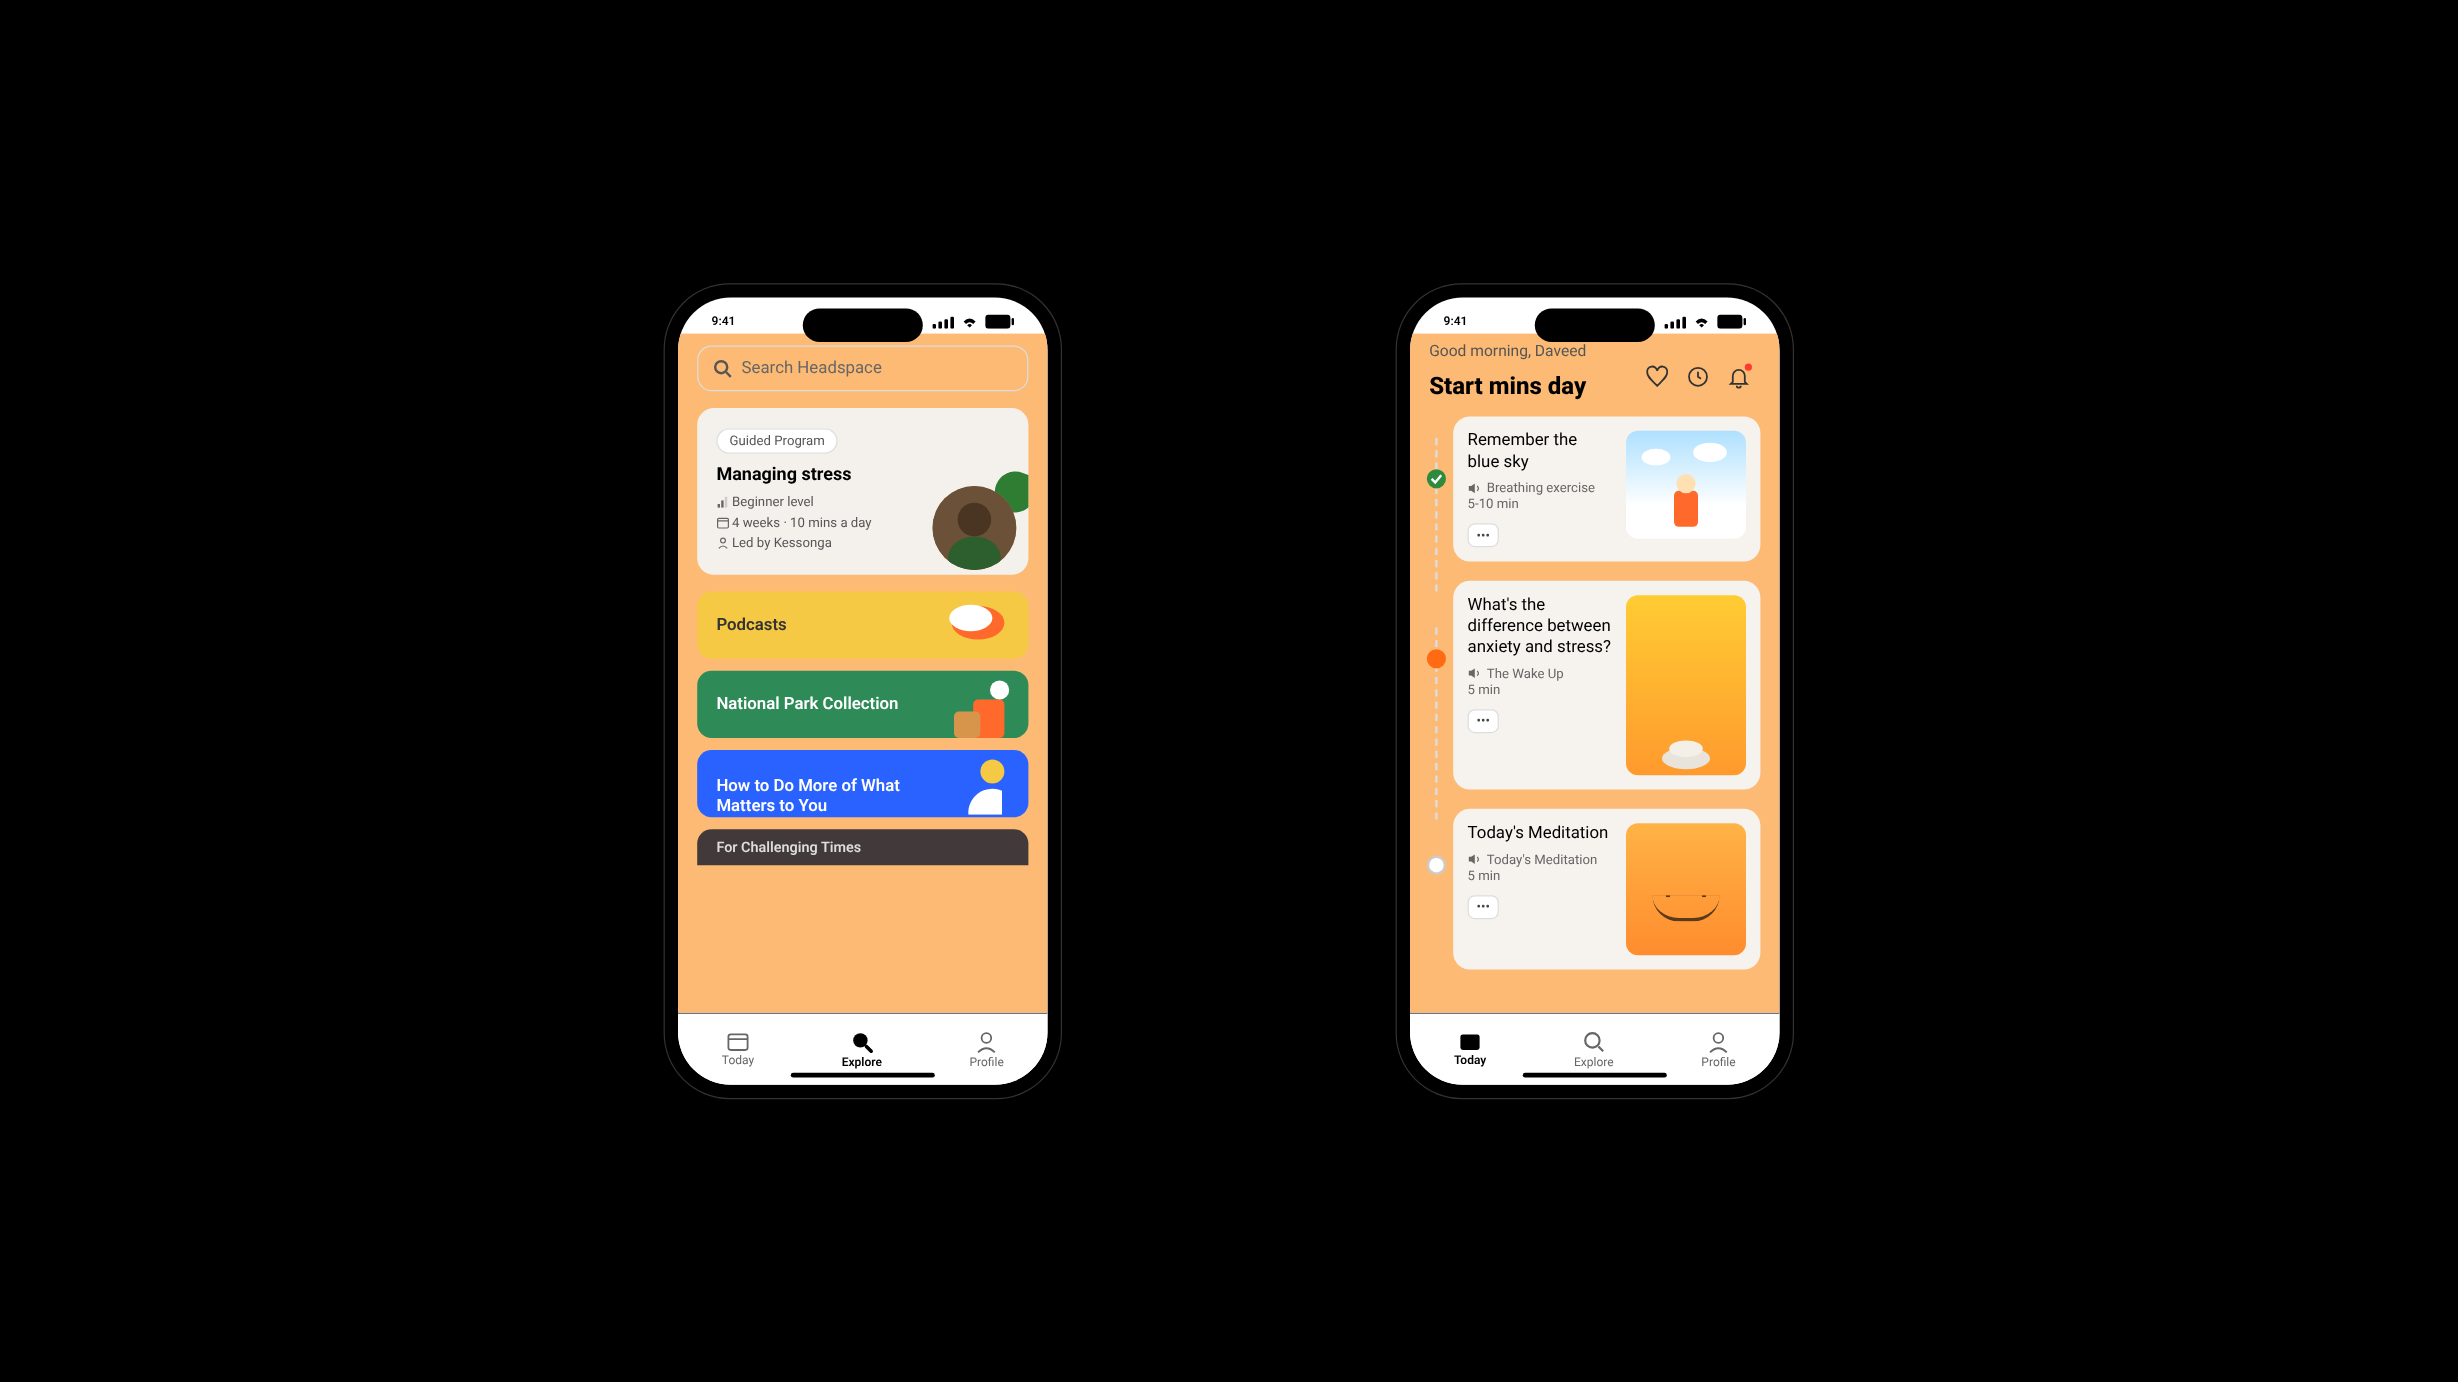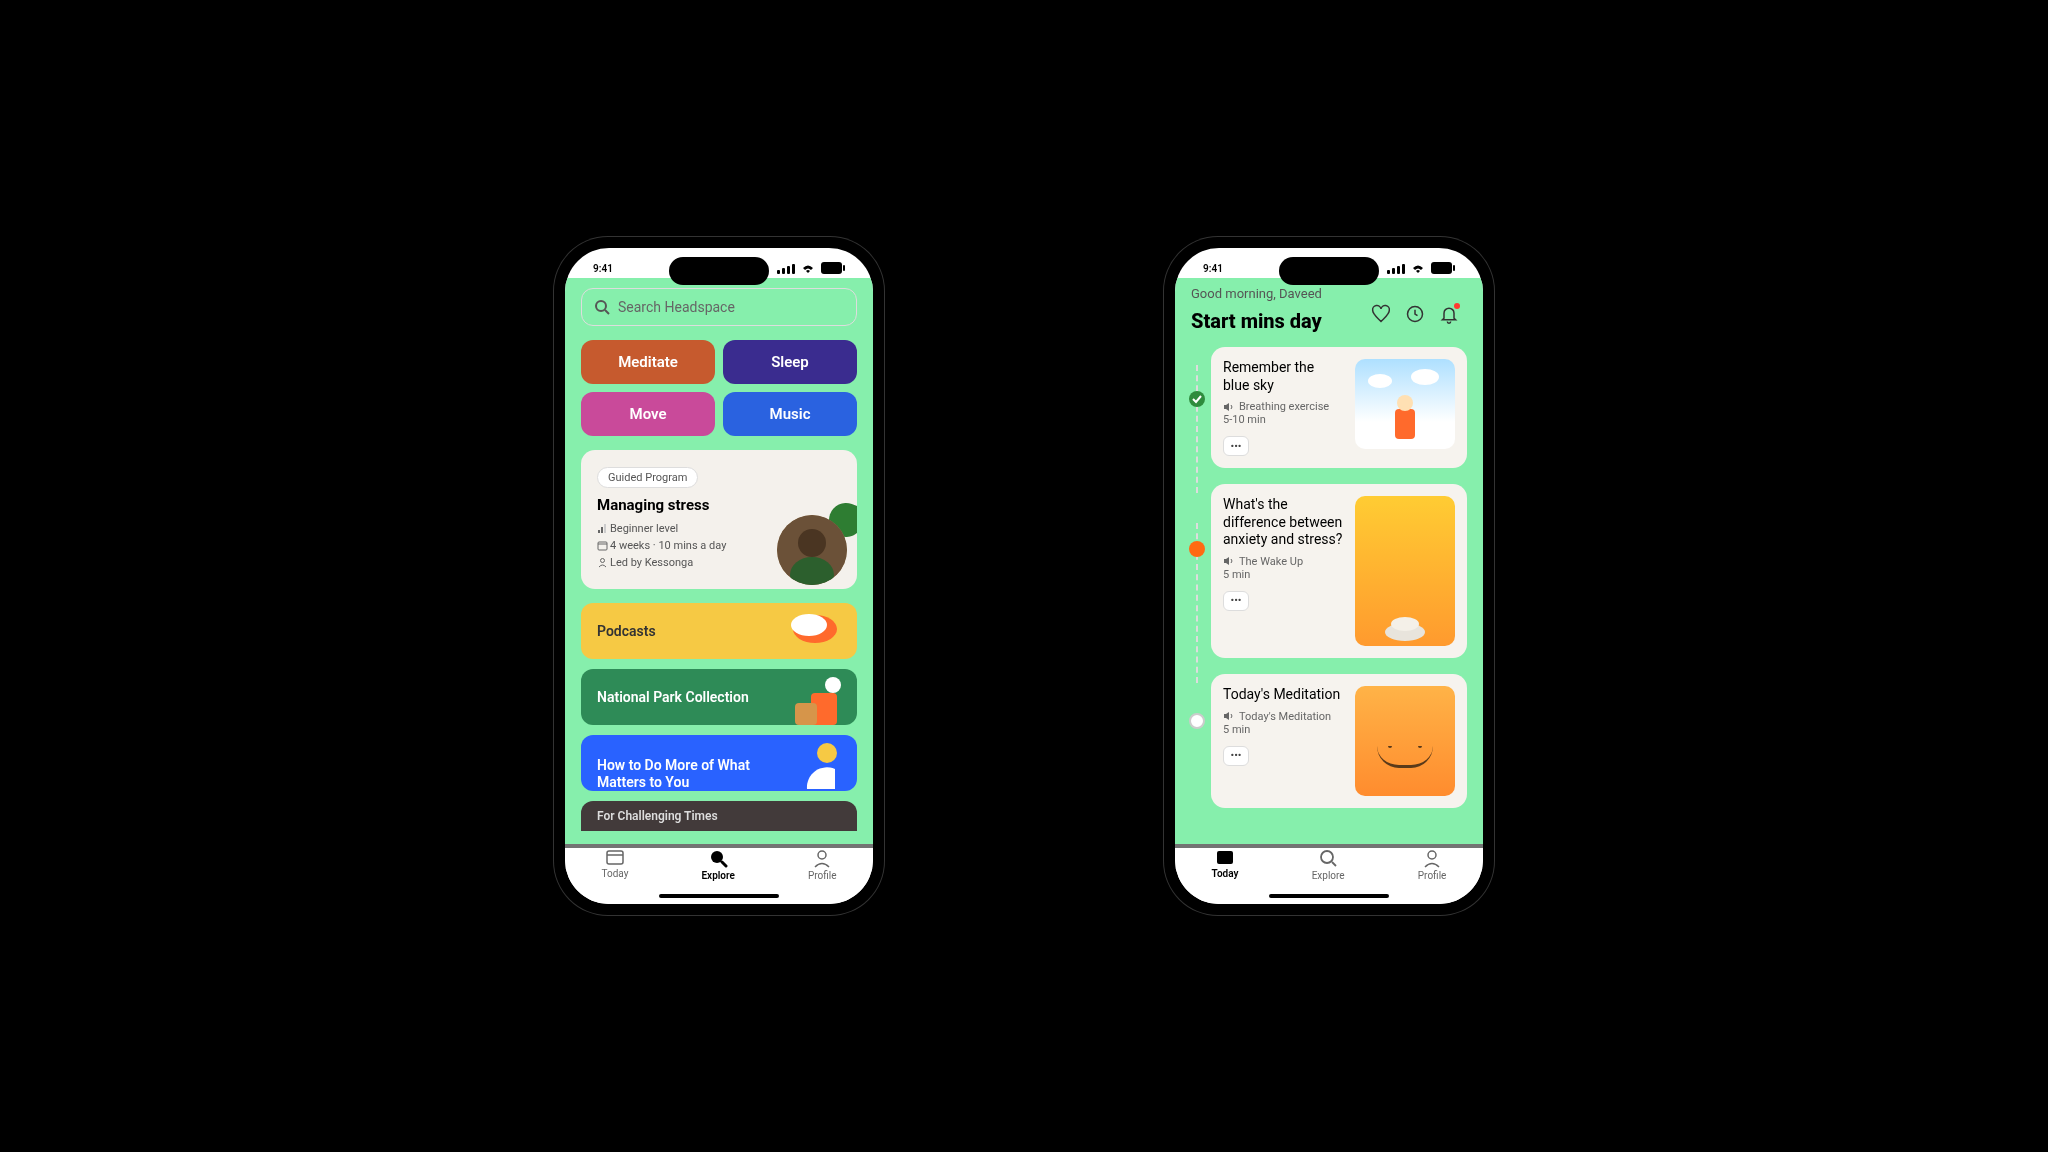--- a/index.html
+++ b/index.html
@@ -35,21 +35,21 @@
     overflow: hidden;
     display: flex;
     flex-direction: column;
     position: relative;
   }
   .statusbar {
     display: flex; justify-content: space-between; align-items:center;
     padding: 14px 28px 4px; font-size: 10px; font-weight: 600;
   }
   .statusbar .right{display:flex;gap:5px;align-items:center;}
-  .content { flex:1; overflow:hidden; padding:0 16px; background:#86efac;}
+  .content { flex:1; overflow:hidden; padding:0 16px; background:#fdba74;}
   
   .searchbox{
     display:flex;align-items:flex-start;gap:8px;
     border:1px solid #ddd;border-radius:12px;
     padding:10px 12px;margin:10px 0 14px;
     color:#666;font-size:14px;
   }
   .catgrid{display:grid;grid-template-columns:1fr 1fr;gap:8px;margin-bottom:14px;}
   .catbtn{
     height:44px;border-radius:12px;color:#fff;font-size:15px;font-weight:600;
@@ -62,21 +62,21 @@
   .ptitle{font-size:15px;font-weight:700;margin-bottom:8px;}
   .meta{font-size:11px;color:#555;display:flex;align-items:center;gap:2px;margin-bottom:4px;}
   .avatar{position:absolute;right:10px;bottom:4px;width:70px;height:70px;border-radius:50%;background:#8a6d4a;overflow:hidden;}
   .leaf{position:absolute;right:-6px;top:38%;width:34px;height:34px;background:#2e7d32;border-radius:50% 0 50% 50%;transform:rotate(20deg);}
   .row{height:56px;border-radius:12px;display:flex;align-items:center;padding:0 16px;color:#fff;font-size:14px;font-weight:600;margin-bottom:10px;position:relative;overflow:hidden;}
   .row.podcasts{background:#f6c944;color:#333;}
   .row.parks{background:#2e8b57;}
   .row.howto{background:#2962ff;align-items:flex-end;}
   .row.cut{background:#423a3a;height:30px;border-radius:12px 12px 0 0;font-size:12px;color:#ddd;}
   .tabbar{
-    height:60px;border-top:4px solid #737373;display:flex;justify-content:space-around;align-items:flex-start;background:#fff;
+    height:60px;border-top:1px solid #737373;display:flex;justify-content:space-around;align-items:center;background:#fff;
   }
   .tab{display:flex;flex-direction:column;align-items:center;gap:2px;font-size:10px;color:#666;}
   .tab.active{color:#000;font-weight:600;}
   .homebar{position:absolute;bottom:6px;left:50%;transform:translateX(-50%);width:120px;height:4px;background:#000;border-radius:4px;}
   
   .greet{font-size:13px;color:#555;padding:8px 0 2px;}
   .header-icons{position:absolute;right:24px;top:56px;display:flex;gap:14px;}
   .h-icon{width:20px;height:20px;}
   .start{font-size:20px;font-weight:800;margin:6px 0 14px;}
   .timeline{position:relative;padding-left:20px;}
@@ -129,34 +129,20 @@
 
     <div class="content">
       <div class="searchbox">
         <svg width="16" height="16">
             <circle cx="7" cy="7" r="5" stroke="#555" stroke-width="2" fill="none"></circle>
             <line x1="11" y1="11" x2="15" y2="15" stroke="#555" stroke-width="2"></line>
           </svg>
         <span>Search Headspace</span>
       </div>
 
-      <div class="catgrid">
-        <div class="catbtn" style="background:#c65a2e">
-            <span>Meditate</span>
-          </div>
-        <div class="catbtn" style="background:#3a2c8f">
-            <span>Sleep</span>
-          </div>
-        <div class="catbtn" style="background:#c94a9a">
-            <span>Move</span>
-          </div>
-        <div class="catbtn" style="background:#2a62e0">
-            <span>Music</span>
-          </div>
-      </div>
 
       <div class="program">
         <span class="pill">Guided Program</span>
         <div class="ptitle">Managing stress</div>
         <div class="meta">
           <svg width="11" height="11">
               <rect x="1" y="7" width="2" height="3" fill="#666"></rect>
               <rect x="4" y="4" width="2" height="6" fill="#666"></rect>
               <rect x="7" y="1" width="2" height="9" fill="#ccc"></rect>
             </svg>

